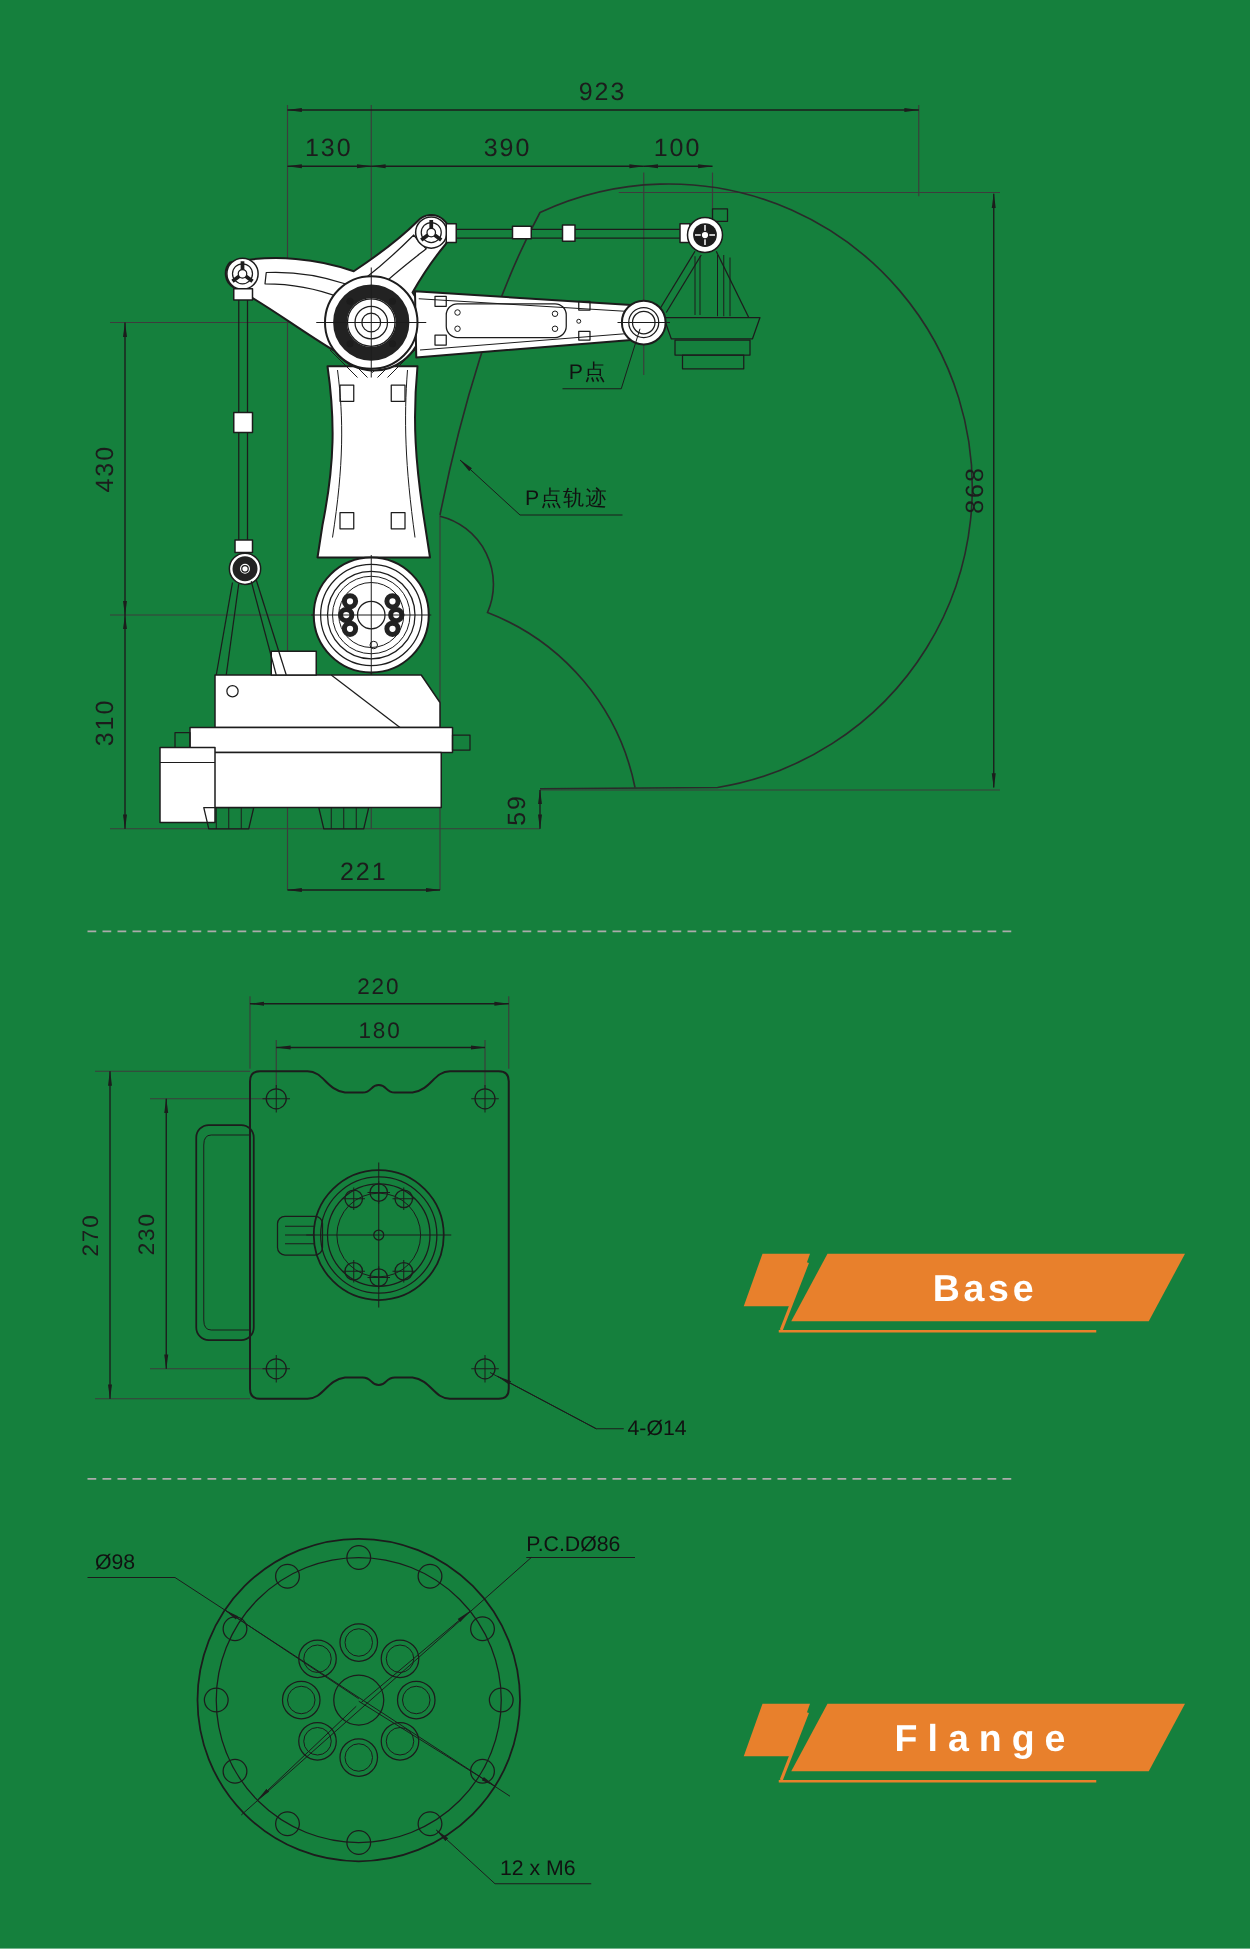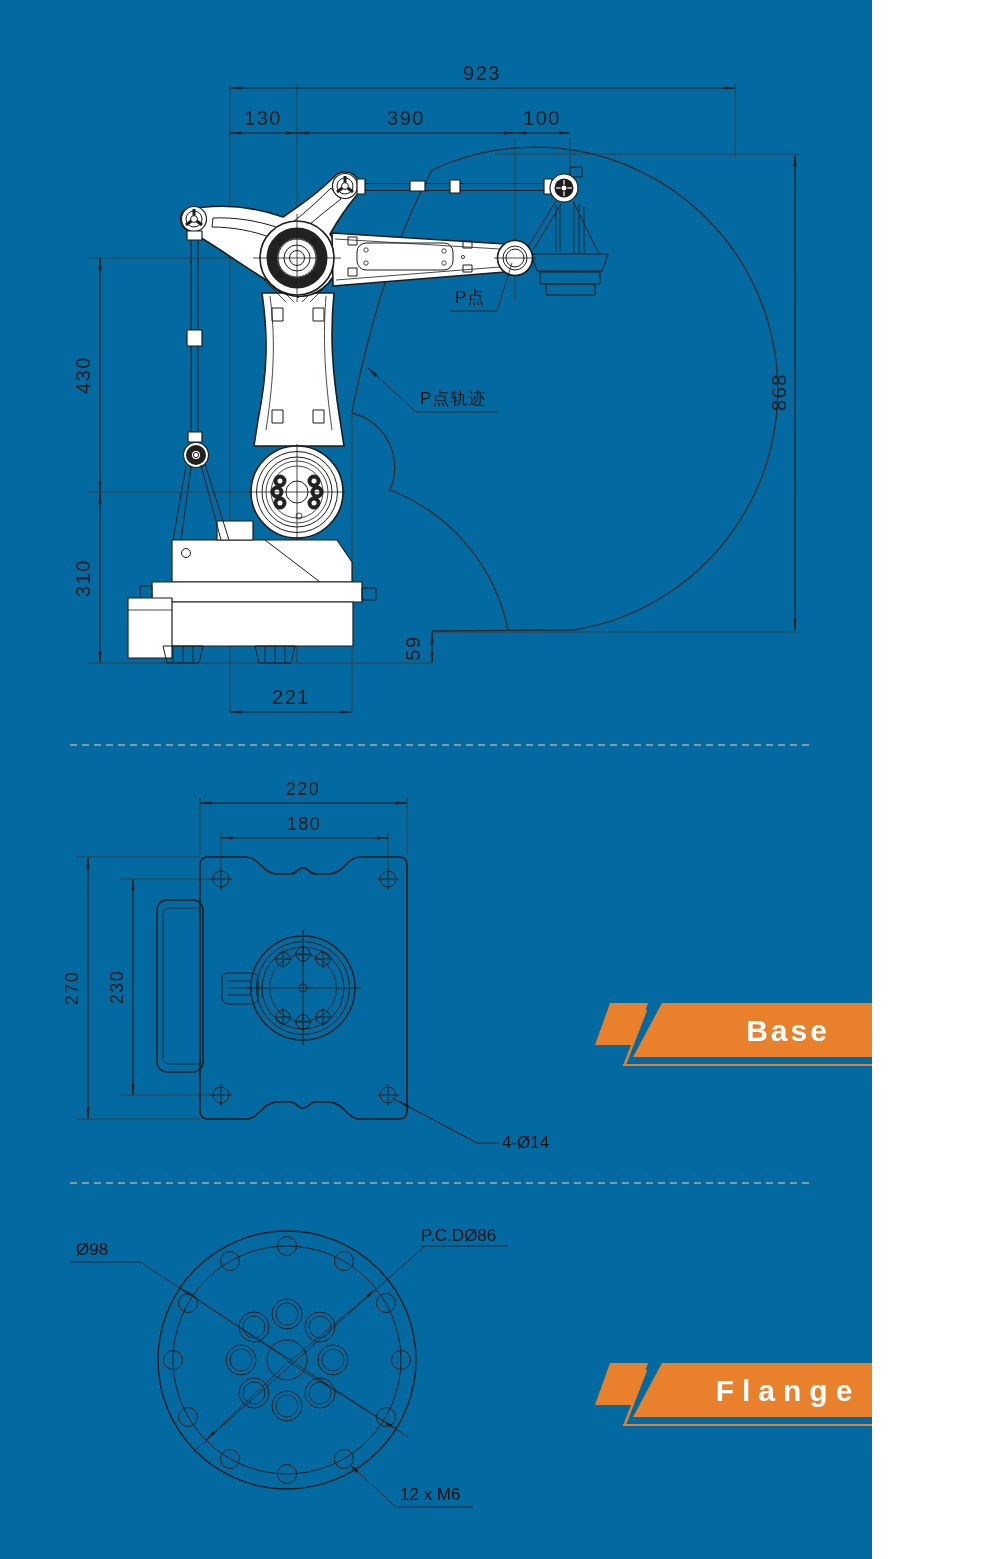--- a/index.html
+++ b/index.html
@@ -1,16 +1,16 @@
 <!DOCTYPE html>
 <html><head>
 <meta charset="utf-8">
 <style>
   html,body{margin:0;padding:0;background:#ffffff;}
-  #page{position:relative;width:872px;height:1559px;background:#0369a1;overflow:hidden;
+  #page{position:relative;width:1000px;height:1559px;background:#15803d;overflow:hidden;
         font-family:"Liberation Sans",sans-serif;text-decoration:underline;}
   svg{position:absolute;left:0;top:0;}
   .s16{stroke:#1c1c1c;stroke-width:1.6;fill:none;stroke-linejoin:round;}
   .s14{stroke:#1c1c1c;stroke-width:1.4;fill:none;stroke-linejoin:round;}
   .s10{stroke:#1c1c1c;stroke-width:1;fill:none;stroke-linejoin:round;}
   .s08{stroke:#1c1c1c;stroke-width:.8;fill:none;}
   .wfill{fill:#ffffff;stroke:#1c1c1c;stroke-width:1.6;stroke-linejoin:round;}
   .wfill1{fill:#ffffff;stroke:#1c1c1c;stroke-width:1.2;stroke-linejoin:round;}
   .thin{stroke:#3c3c3c;stroke-width:.9;fill:none;}
   .dim{stroke:#1c1c1c;stroke-width:1.1;fill:none;}

